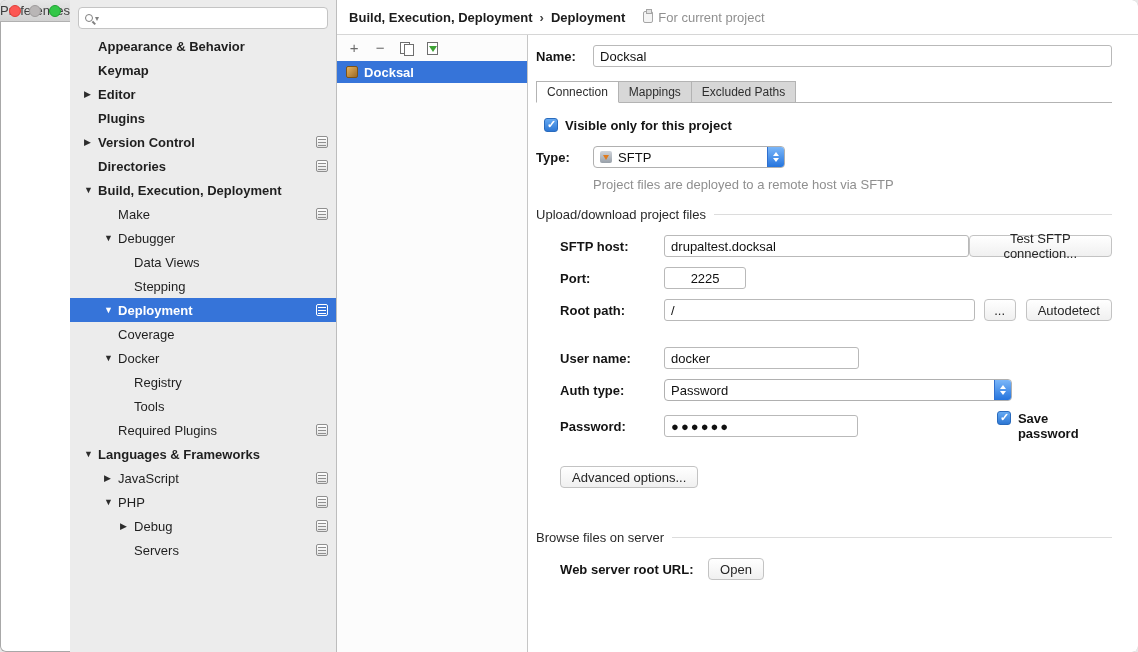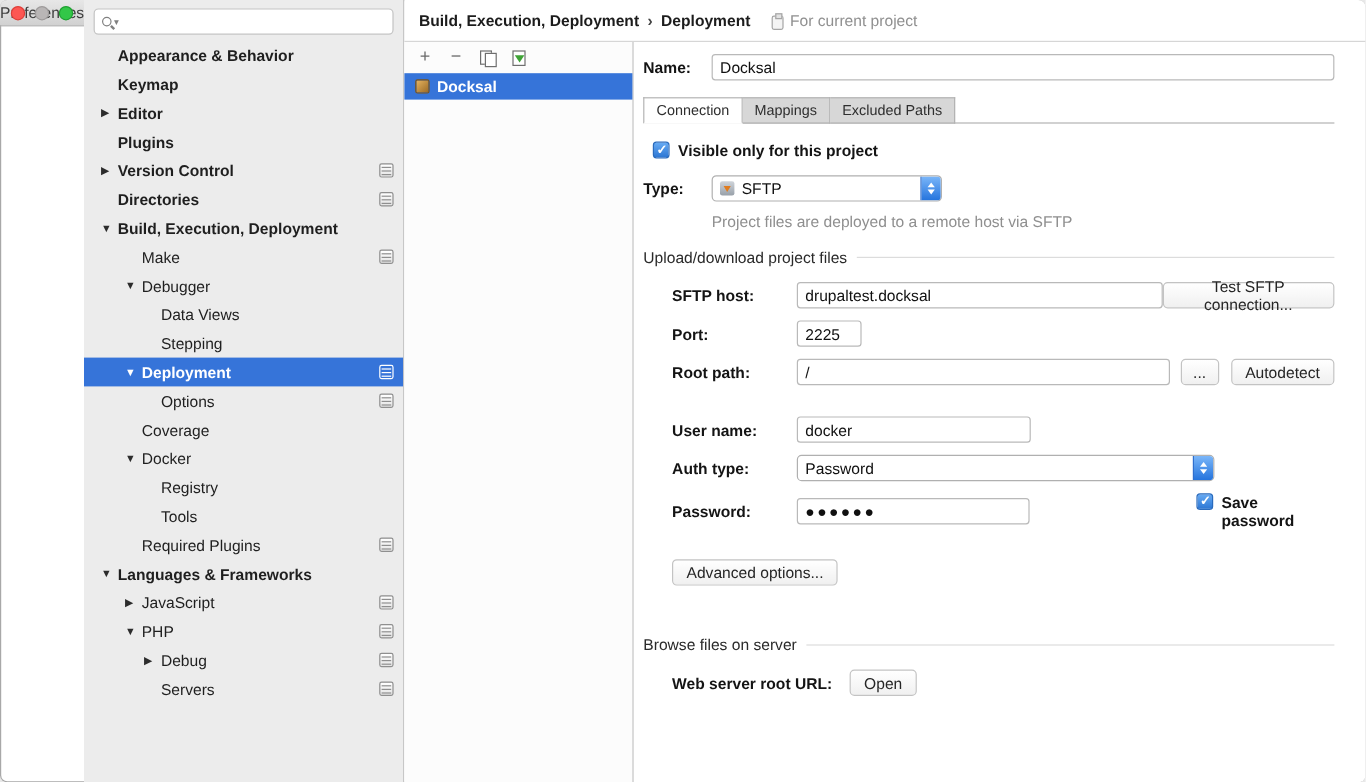--- a/index.html
+++ b/index.html
@@ -41,21 +41,21 @@
   .badge::before { content:""; display:block; margin:2px 1px 0; height:1px; background:#8f8f8f; box-shadow:0 3px 0 #8f8f8f, 0 6px 0 #8f8f8f; }
   .tree-row.has-badge .badge { display:block; }
   .tree-row.selected .badge { border-color:#fff; background:#3674d9; }
   .tree-row.selected .badge::before { background:#fff; box-shadow:0 3px 0 #fff, 0 6px 0 #fff; }
 
   
   .right-area { flex:1; min-width:0; display:flex; flex-direction:column; background:#fff; }
   .breadcrumb-row { flex:0 0 34px; display:flex; align-items:center; padding-left:12px; }
   .crumb { font-weight:bold; }
   .crumb-sep { margin:0 7px; color:#444; font-weight:bold; }
-  .context { display:flex; align-items:flex-end; gap:5px; margin-left:18px; color:#909090; }
+  .context { display:flex; align-items:center; gap:5px; margin-left:18px; color:#909090; }
   .clip-ic { width:10px; height:12px; border:1px solid #a5a5a5; border-radius:2px; position:relative; background:#f4f4f4; }
   .clip-ic::before { content:""; position:absolute; top:-3px; left:2px; width:4px; height:3px; border:1px solid #a5a5a5; background:#e2e2e2; }
 
   .content-row { flex:1; min-height:0; display:flex; border-top:1px solid #d6d6d6; }
 
   
   .list-panel { flex:0 0 191px; width:191px; border-right:1px solid #c6c6c6; background:#fcfcfc; display:flex; flex-direction:column; }
   .list-toolbar { flex:0 0 26px; display:flex; align-items:center; gap:12px; padding:0 10px; }
   .tbtn { min-width:14px; height:16px; display:flex; align-items:center; justify-content:center; color:#6b6b6b; font-size:15px; line-height:14px; cursor:default; }
   .ic-dup { position:relative; width:13px; height:13px; }
@@ -102,21 +102,21 @@
 
   .help-text { margin:9px 0 0 57px; color:#8f8f8f; }
 
   .group { display:flex; align-items:center; margin-top:15px; color:#2a2a2a; }
   .group::after { content:""; flex:1; height:1px; background:#dcdcdc; margin-left:8px; }
 
   .frows { padding-left:24px; margin-top:13px; }
   .frow { display:flex; align-items:center; margin-bottom:10px; }
   .frow .flabel { width:104px; flex:0 0 104px; }
   .host-field { width:350px; }
-  .port-field { width:54px; }
+  .port-field { width:82px;text-align:center; }
   .rootpath-field { flex:1; margin-right:9px; }
   .gap { height:16px; }
   .user-field { width:195px; }
   .auth-combo { width:348px; }
   .pass-field { width:195px; font-size:10px; letter-spacing:2px; }
   .save-cb { margin-left:139px; }
 
   button.btn { height:22px; padding:0 11px; border:1px solid #c3c3c3; border-radius:4px; background:linear-gradient(#ffffff,#f0f0f0); font:13px "Liberation Sans",sans-serif; color:#262626; display:inline-flex; align-items:center; justify-content:center; cursor:default; }
   .test-btn { margin-left:auto; }
   .dots-btn { width:32px; padding:0; }
@@ -223,25 +223,20 @@
             <span class="tree-label">Stepping</span>
 
           </div>
 
           <div class="tree-row selected indent-1 arrow-down has-badge">
             <span class="arrow"></span>
             <span class="tree-label">Deployment</span>
             <span class="badge"></span>
           </div>
 
-          <div class="tree-row indent-2 has-badge">
-            <span class="arrow"></span>
-            <span class="tree-label">Options</span>
-            <span class="badge"></span>
-          </div>
 
           <div class="tree-row indent-1">
             <span class="arrow"></span>
             <span class="tree-label">Coverage</span>
 
           </div>
 
           <div class="tree-row indent-1 arrow-down">
             <span class="arrow"></span>
             <span class="tree-label">Docker</span>

